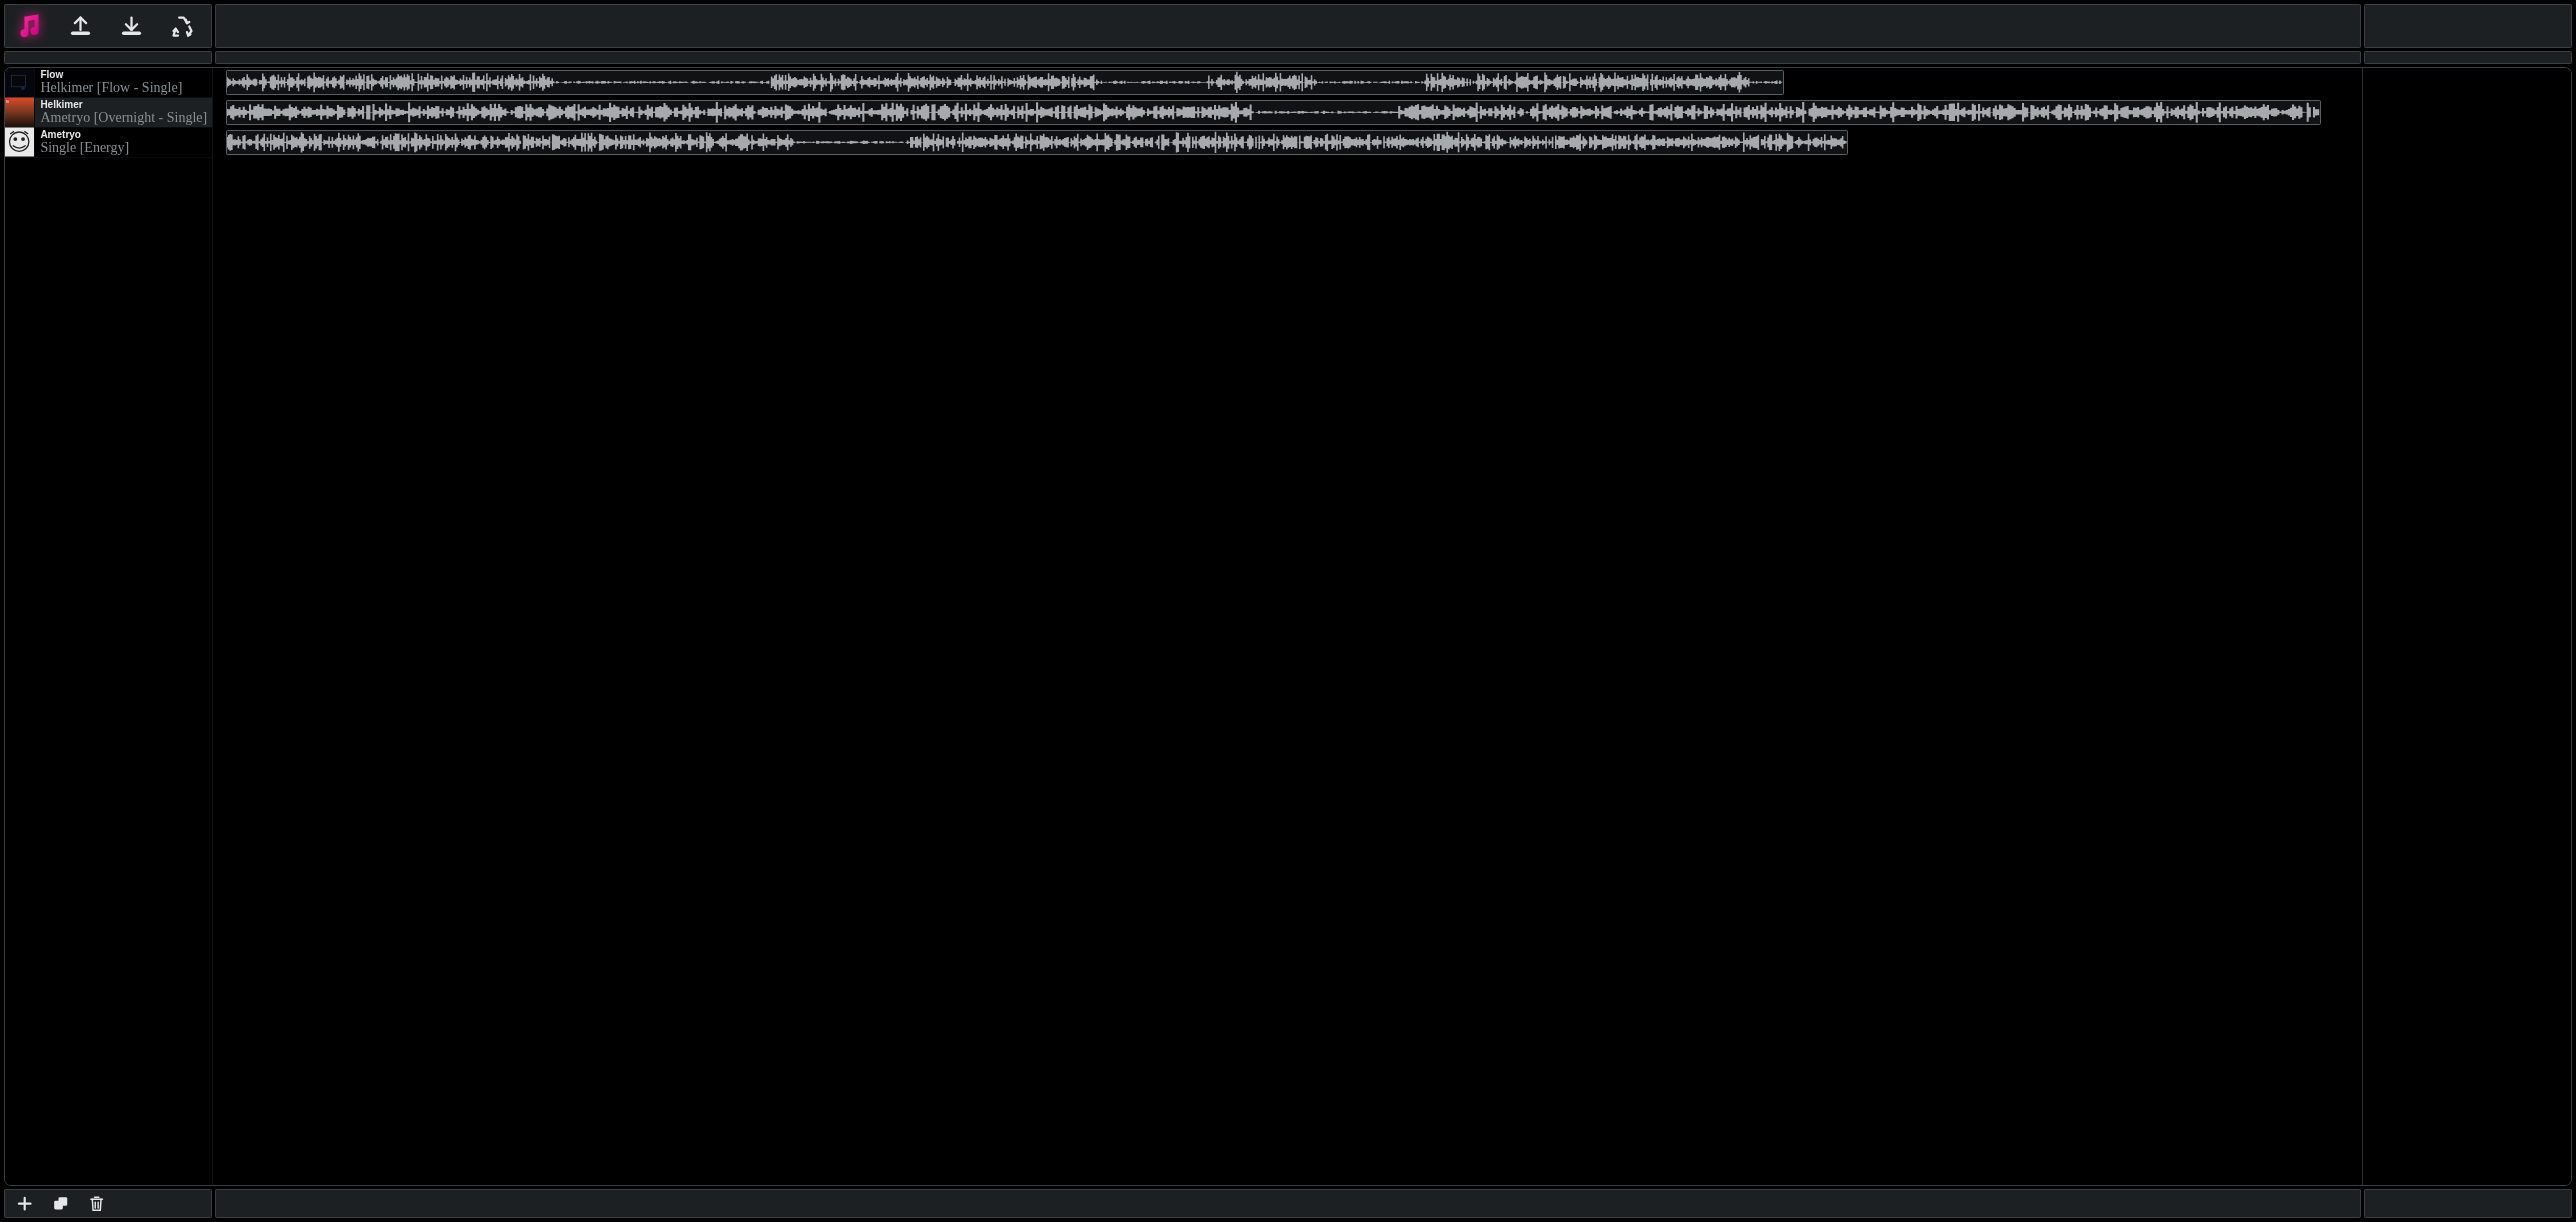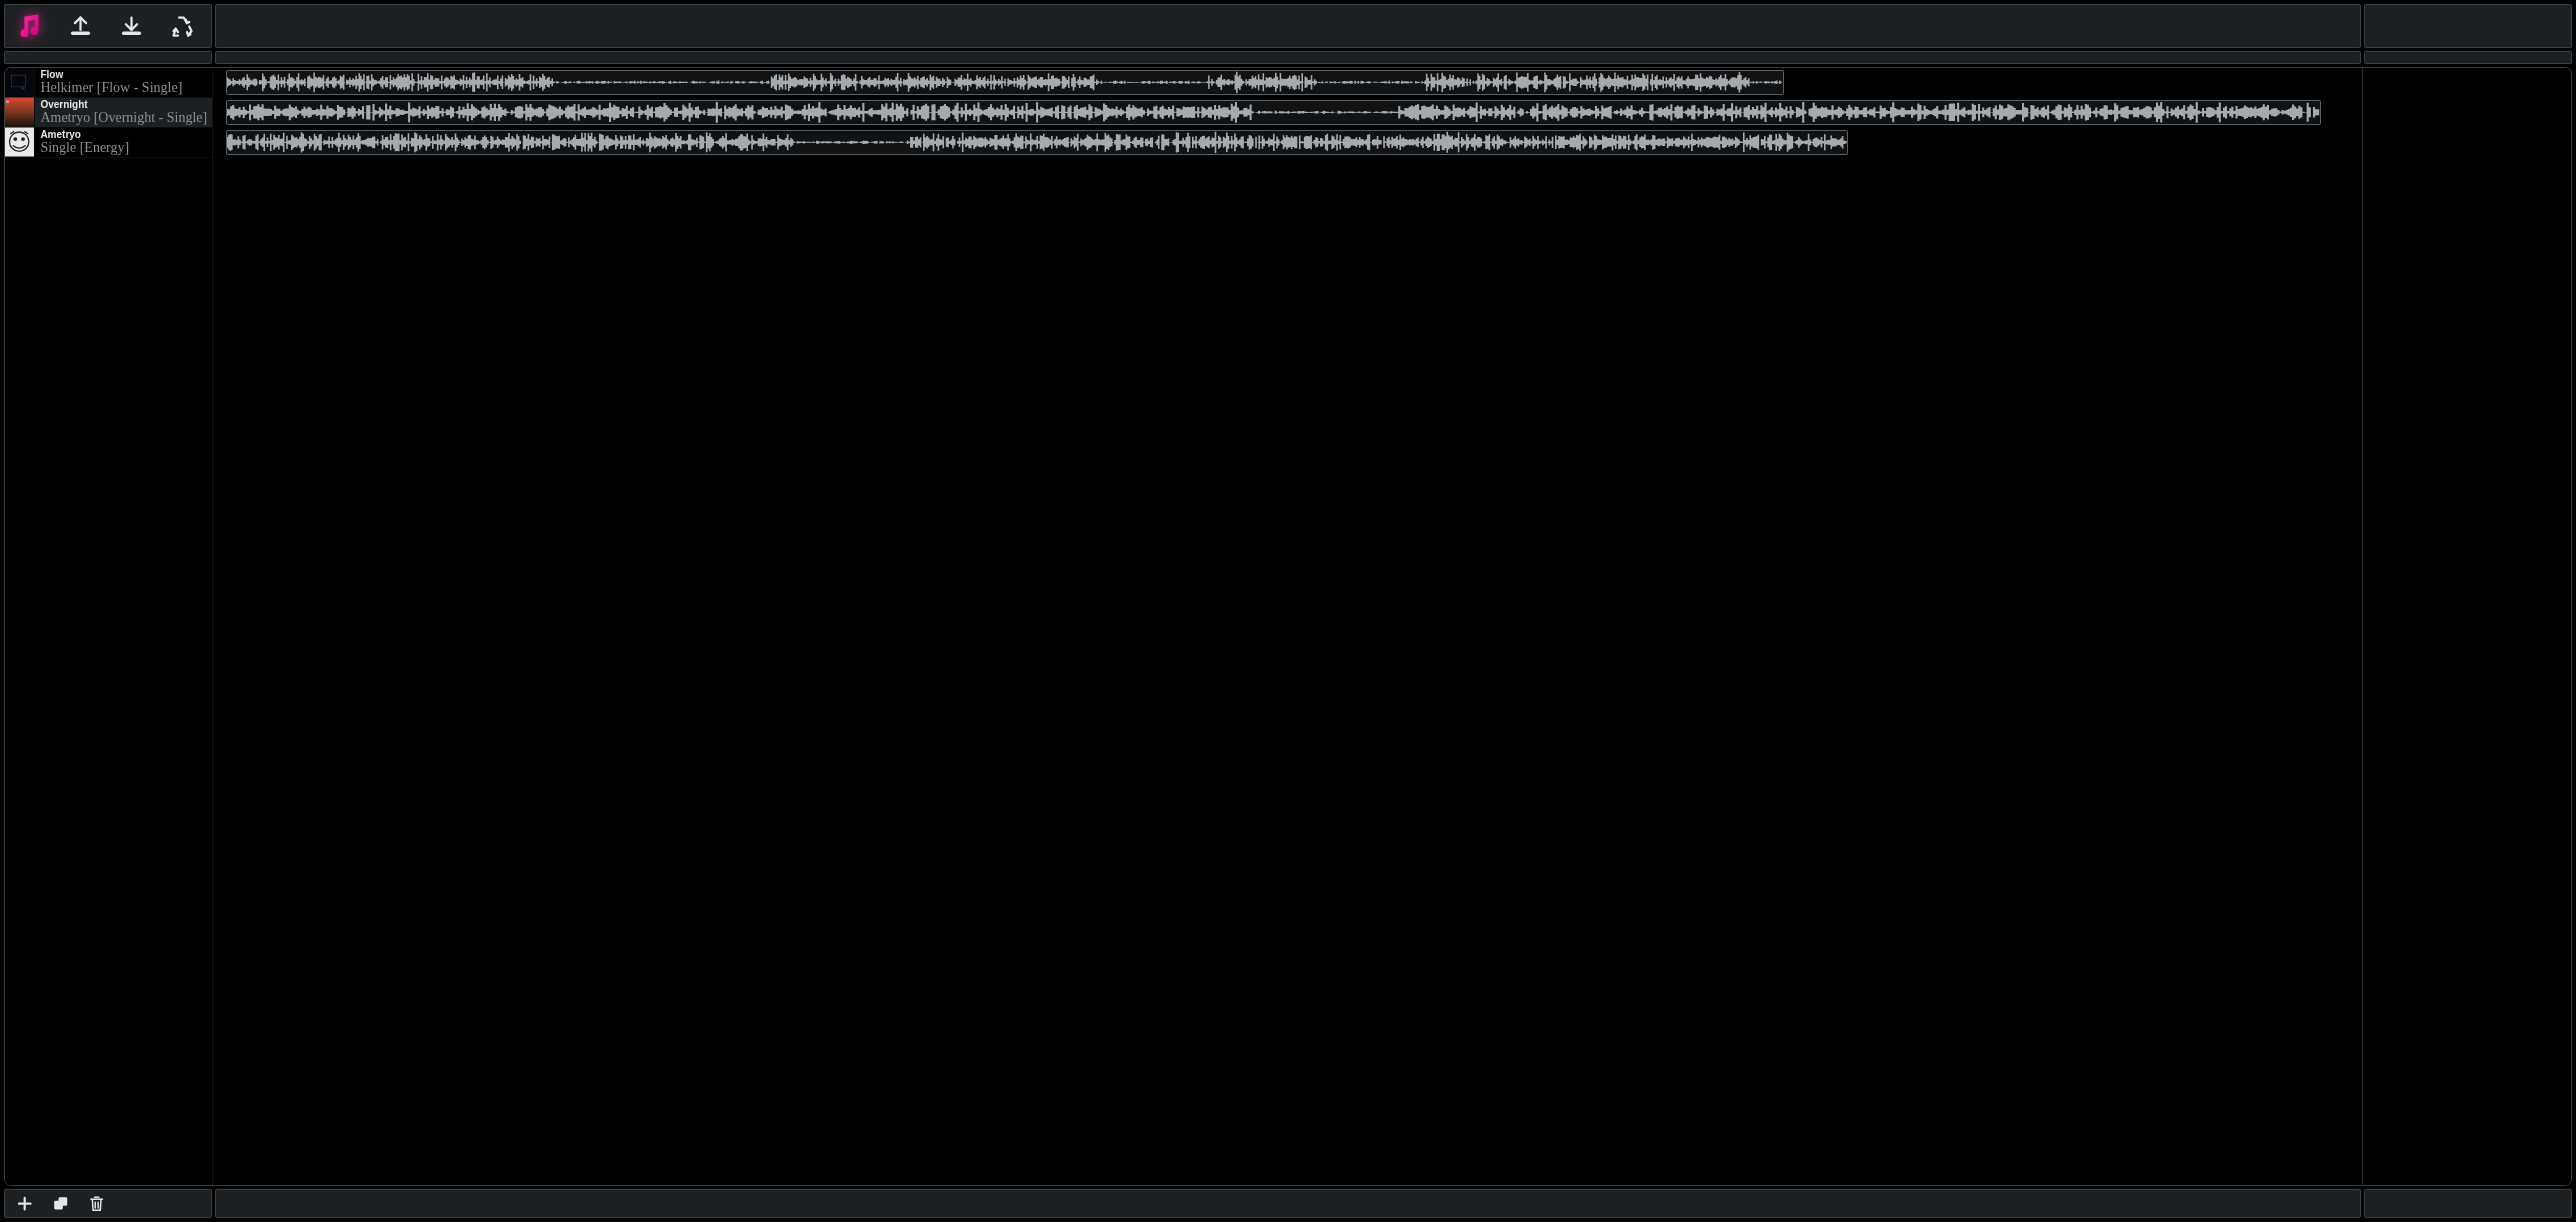--- a/index.html
+++ b/index.html
@@ -218,21 +218,21 @@
                 <stop offset="0.5" stop-color="#7a3820"></stop>
                 <stop offset="1" stop-color="#1a0f0a"></stop>
               </linearGradient>
             </defs>
             <rect width="45" height="45" fill="url(#sun)"></rect>
             <rect x="1" y="1" width="6" height="8" fill="#c93030"></rect>
             <text x="4" y="8" font-size="6" fill="#fff" text-anchor="middle" font-family="Arial">B</text>
           </svg>
         </div>
         <div class="track-meta">
-          <span class="track-title">Overnight</span>
+          <span class="track-title">Helkimer</span>
           <span class="track-sub">Ametryo [Overnight - Single]</span>
         </div>
       </div>
 
       <div class="track">
         <div class="thumb">
           <svg viewBox="0 0 45 45">
             <rect width="45" height="45" fill="#eaeaea"></rect>
             <circle cx="22" cy="22" r="15" fill="none" stroke="#222" stroke-width="2"></circle>
             <circle cx="16" cy="18" r="3" fill="#222"></circle>

